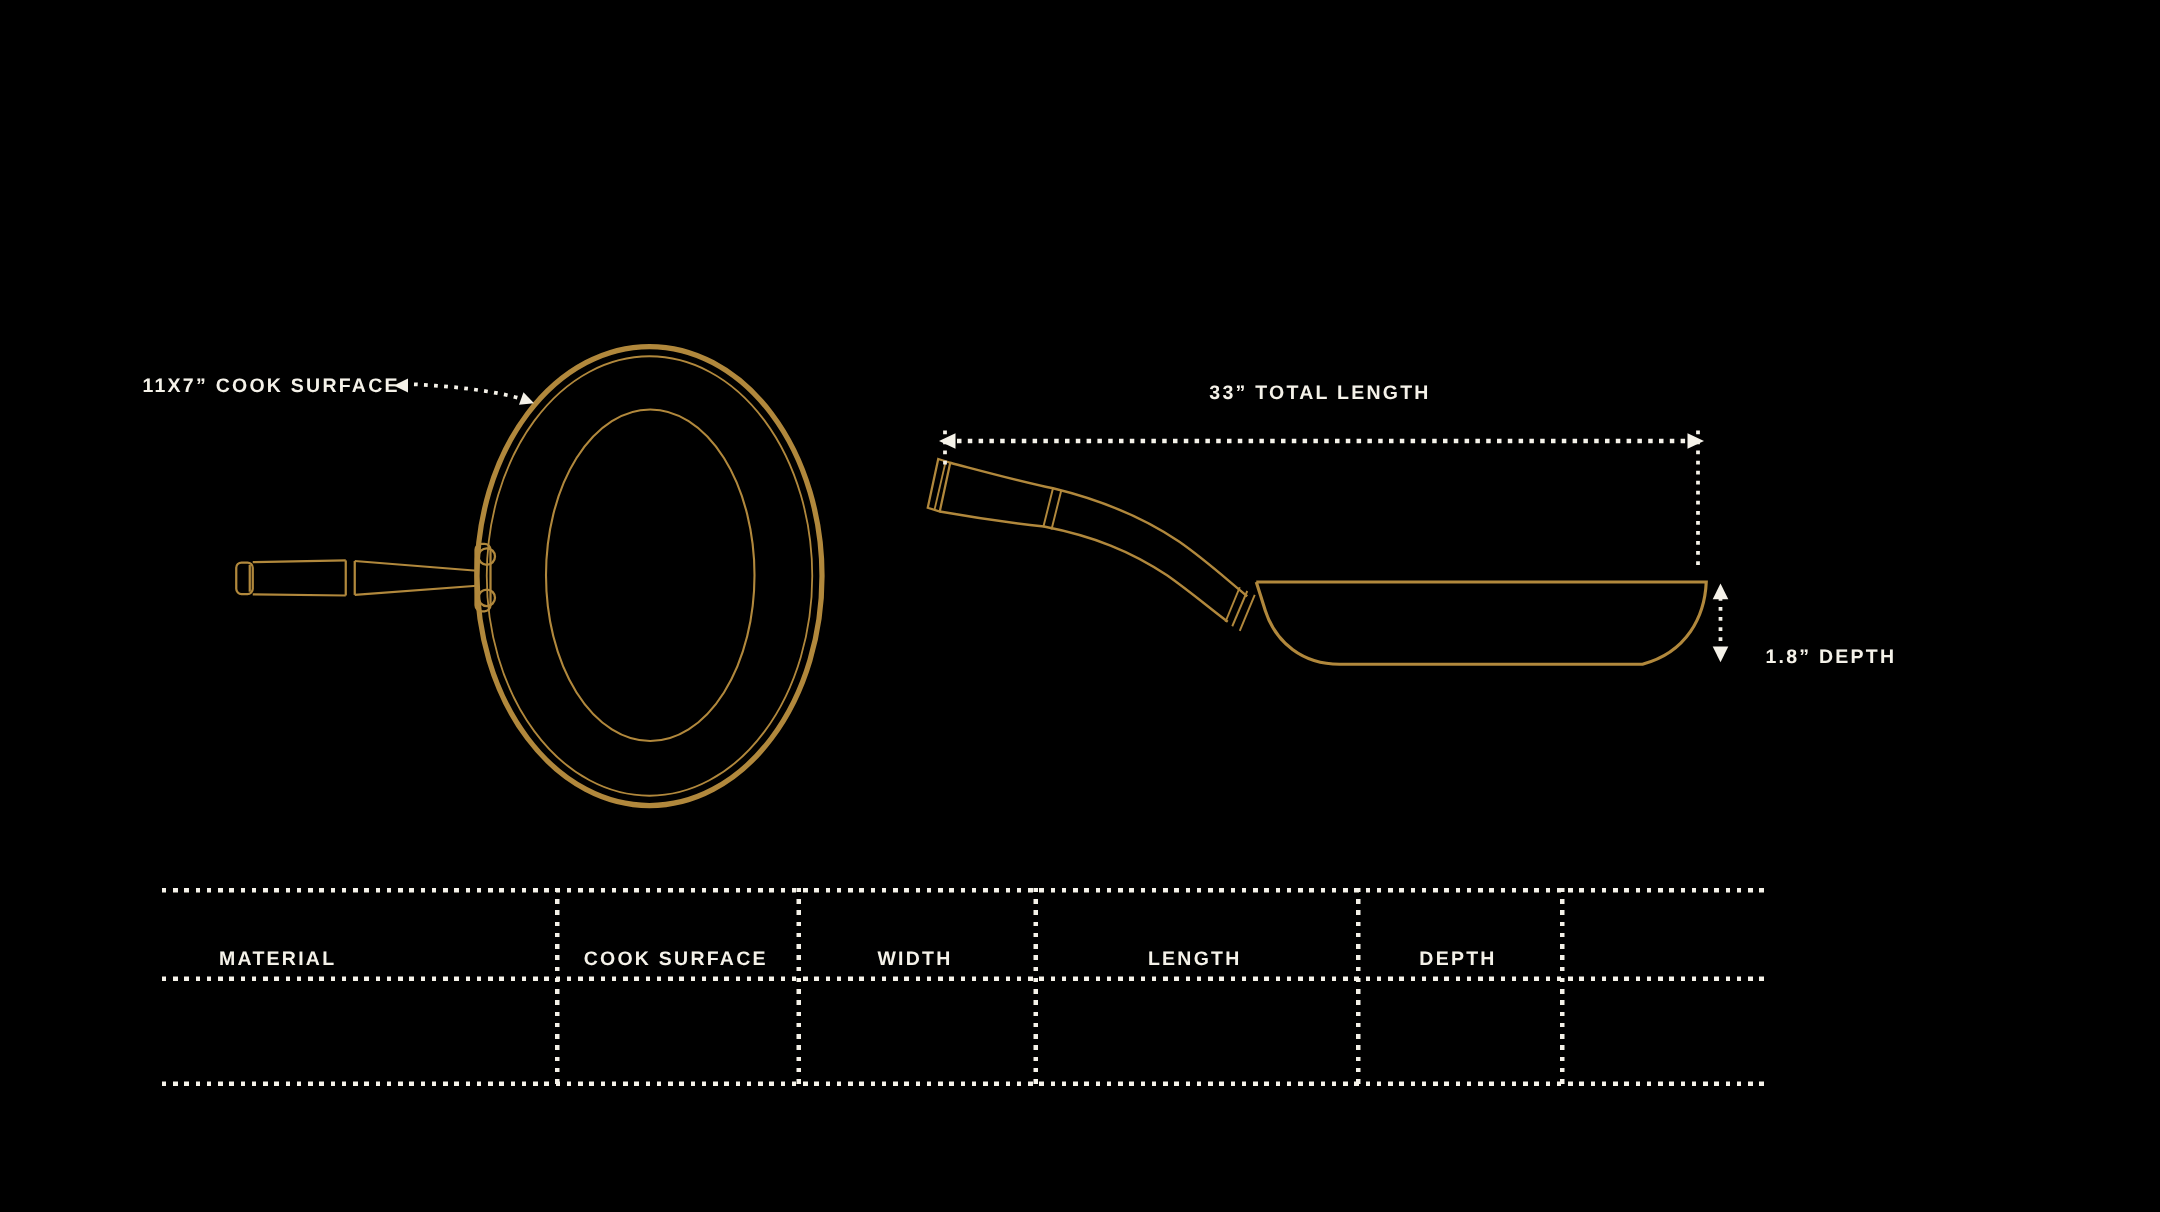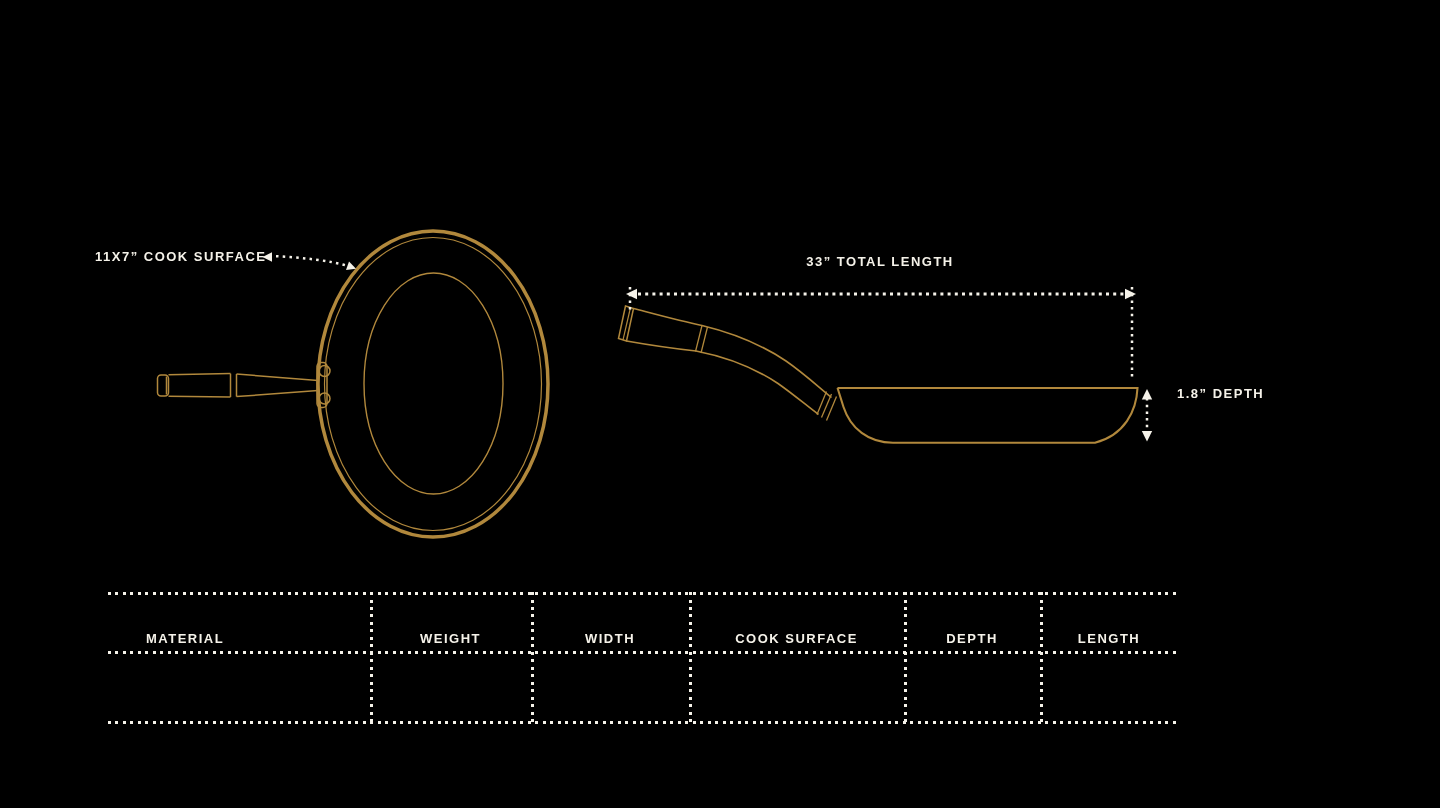--- a/index.html
+++ b/index.html
@@ -18,21 +18,21 @@
   .dim  :is(path,line){fill:none;stroke:var(--tx);}
   .dim .fill{fill:var(--tx);stroke:none;}
   .dot{stroke-width:3;stroke-dasharray:3 4.2;}
   .dot-thin{stroke-width:2.5;stroke-dasharray:2.5 4.2;}
 
   
   .label{position:absolute;color:var(--tx);font-size:13px;font-weight:700;
          letter-spacing:1.5px;white-space:nowrap;line-height:16px;}
   .cook-surface-label{left:95px;top:249px;}
   .total-length-label{left:880px;top:254px;transform:translateX(-50%);}
-  .depth-label{left:1177px;top:386px;}
+  .depth-label{left:1177px;top:430px;}
 
   
   .spec-table{position:absolute;left:108px;top:592px;width:1070px;height:132px;}
   .h-rule{position:absolute;left:0;width:1070px;height:3px;
           background-image:repeating-linear-gradient(90deg,var(--tx) 0 3px,transparent 3px 7.5px);}
   .v-rule{position:absolute;top:0;width:3px;height:132px;
           background-image:repeating-linear-gradient(180deg,var(--tx) 0 3px,transparent 3px 7.5px);}
   .row{position:absolute;left:0;width:1070px;display:grid;
        grid-template-columns:262px 161px 158px 215px 136px 138px;}
   .row.header{top:16px;height:60px;}
@@ -111,22 +111,21 @@
     <div class="h-rule" style="top:59px;"></div>
     <div class="h-rule" style="top:129px;"></div>
     <div class="v-rule" style="left:262px;"></div>
     <div class="v-rule" style="left:423px;"></div>
     <div class="v-rule" style="left:581px;"></div>
     <div class="v-rule" style="left:796px;"></div>
     <div class="v-rule" style="left:932px;"></div>
 
     <div class="row header">
       <div class="cell first">MATERIAL</div>
-      <div class="cell">WEIGHT</div>
+      <div class="cell">COOK SURFACE</div>
       <div class="cell">WIDTH</div>
-      <div class="cell">COOK SURFACE</div>
+      <div class="cell">LENGTH</div>
       <div class="cell">DEPTH</div>
-      <div class="cell">LENGTH</div>
     </div>
 
   </div>
 
 </div>
 
 </body></html>

